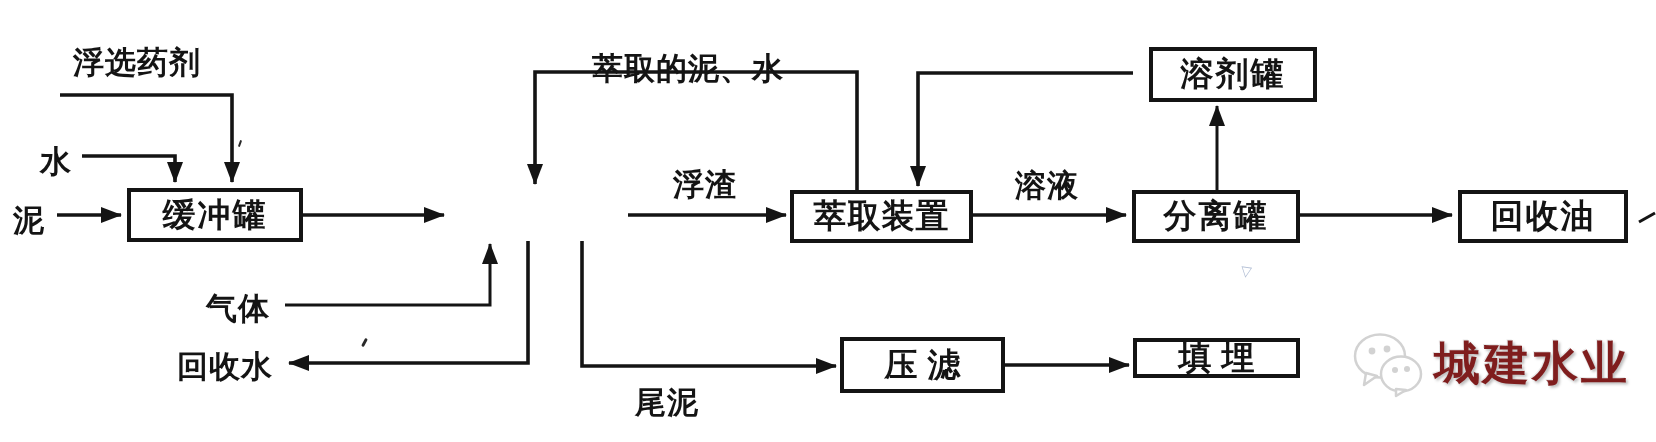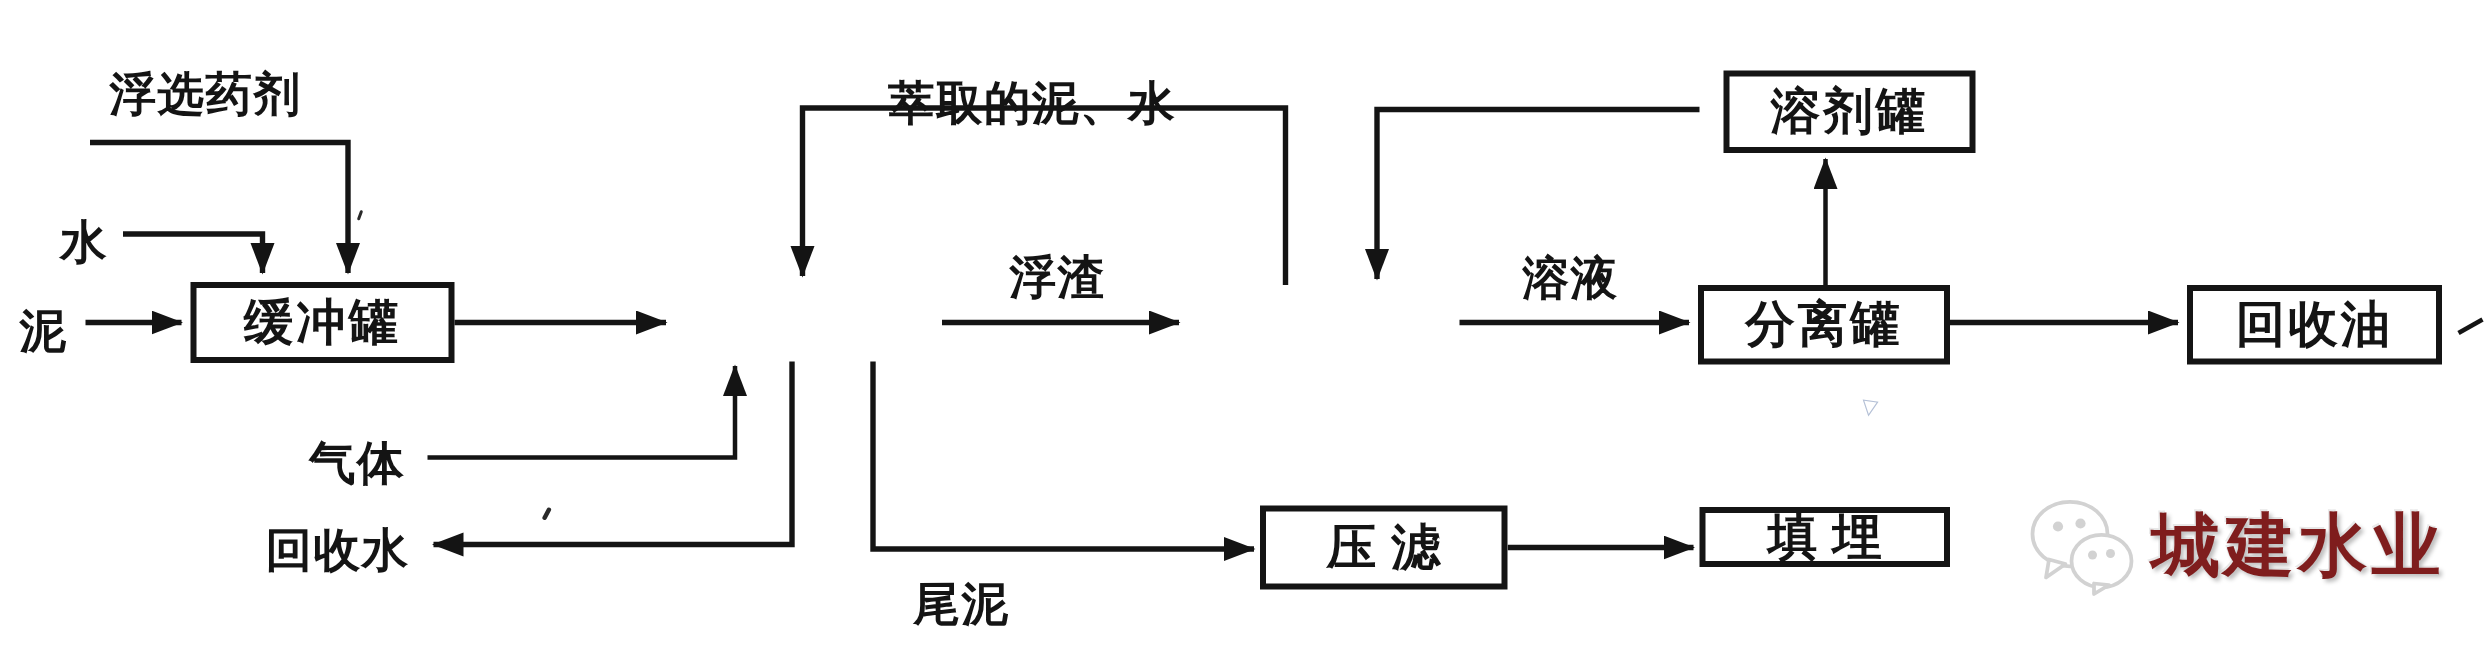--- a/index.html
+++ b/index.html
@@ -57,35 +57,36 @@
     <polyline class="shaft" points="1133,73 918,73 918,186" marker-end="url(#ah)"></polyline>
     <polyline class="shaft thin" points="1217,190 1217,106" marker-end="url(#ah)"></polyline>
     <polyline class="shaft thin" points="285,305 490,305 490,244" marker-end="url(#ah)"></polyline>
     <polyline class="shaft" points="528,241 528,363 289,363" marker-end="url(#ah)"></polyline>
     <polyline class="shaft" points="582,241 582,366 836,366" marker-end="url(#ah)"></polyline>
     <polyline class="shaft" points="1005,365 1129,365" marker-end="url(#ah)"></polyline>
     <polyline class="shaft thin" points="1639,222 1655,213"></polyline>
   </svg>
 
   <div class="node" style="left:127px;top:188px;width:176px;height:54px;">缓冲罐</div>
+  <div class="node wide4" style="left:790px;top:190px;width:183px;height:53px;">萃取装置</div>
   <div class="node" style="left:1132px;top:190px;width:168px;height:53px;">分离罐</div>
   <div class="node" style="left:1458px;top:190px;width:170px;height:53px;">回收油</div>
   <div class="node" style="left:1133px;top:47px;width:168px;height:55px;margin-left:16px;">溶剂罐</div>
   <div class="node two" style="left:840px;top:337px;width:165px;height:56px;">压滤</div>
   <div class="node two" style="left:1133px;top:338px;width:167px;height:40px;text-align:center;">填埋</div>
 
   <div class="slabel" style="left:73px;top:42px;">浮选药剂</div>
   <div class="slabel" style="left:40px;top:141px;">水</div>
   <div class="slabel" style="left:13px;top:200px;">泥</div>
   <div class="slabel" style="left:592px;top:21px;margin-top:27px;">萃取的泥、水</div>
   <div class="slabel" style="left:673px;top:164px;">浮渣</div>
   <div class="slabel" style="left:1015px;top:165px;">溶液</div>
   <div class="slabel" style="left:206px;top:288px;">气体</div>
   <div class="slabel" style="left:177px;top:346px;">回收水</div>
-  <div class="slabel" style="left:609px;top:382px;text-align:right;">尾泥</div>
+  <div class="slabel" style="left:635px;top:382px;text-align:right;">尾泥</div>
 
   <div class="speck" id="speck-1"></div>
   <div class="speck" id="speck-2"></div>
   <div id="blue-mark">▽</div>
 
   <div id="watermark">
     <svg width="72" height="68" viewBox="0 0 72 68">
       <g stroke="#d2d2d2" stroke-width="2.5" fill="#ffffff">
         <ellipse cx="28" cy="26" rx="25" ry="21.5"></ellipse>
         <path d="M14,43 L12,55 L25,46 Z" stroke-linejoin="round"></path>

